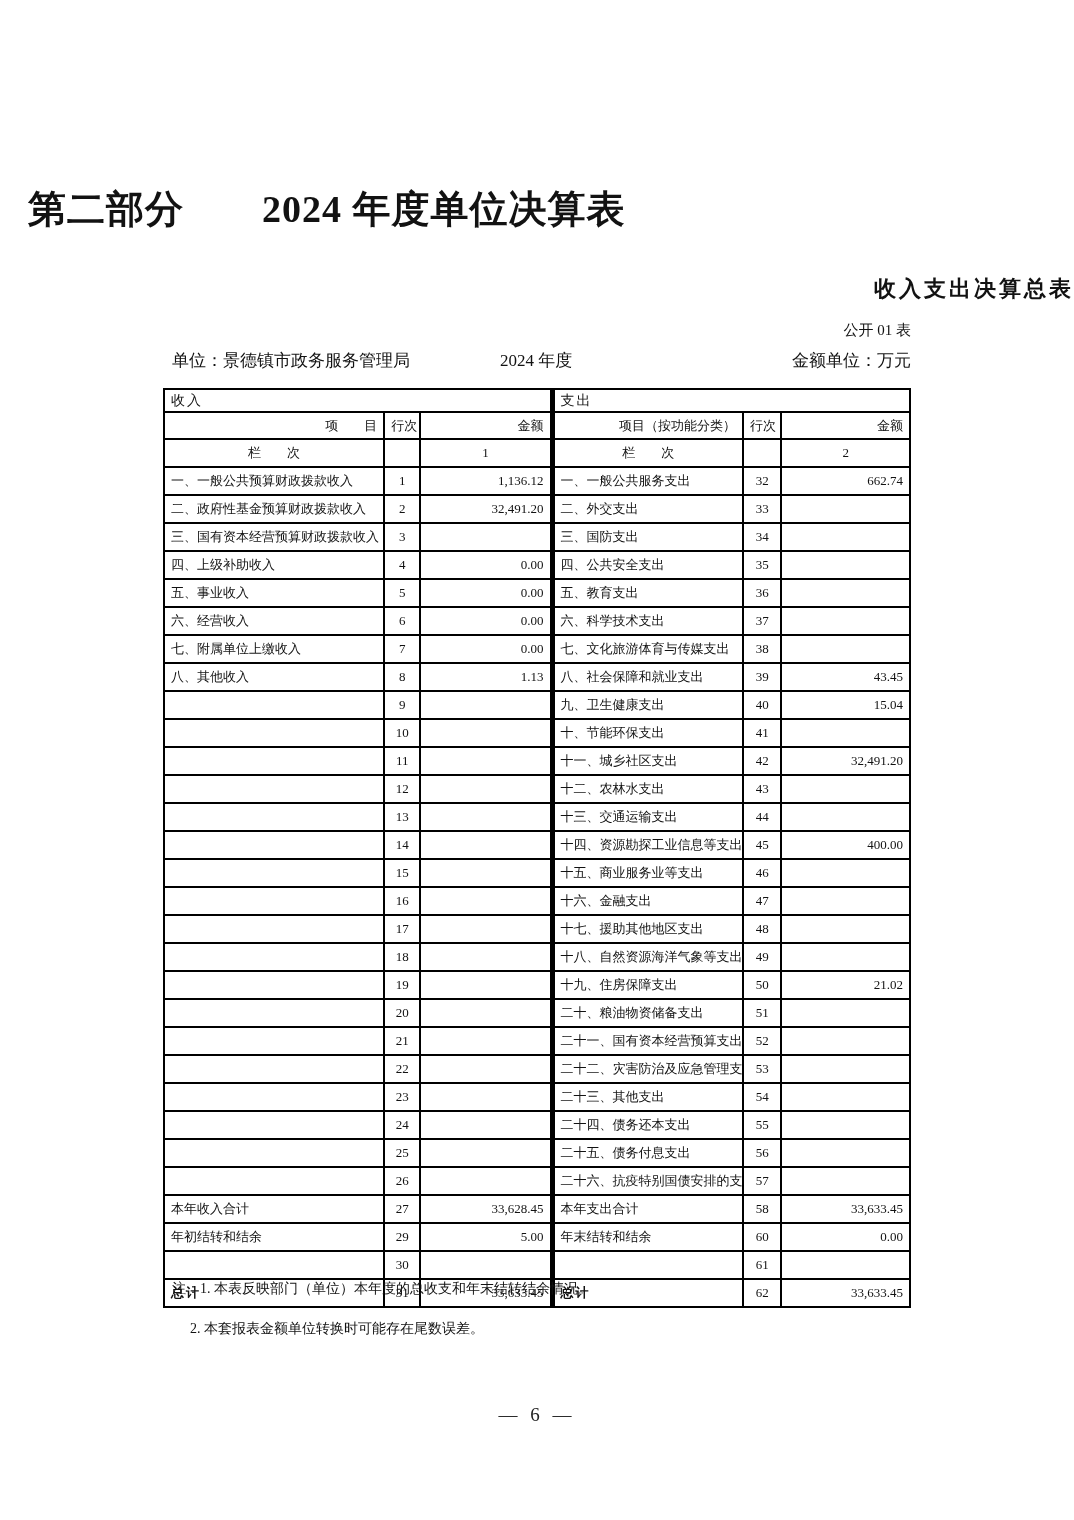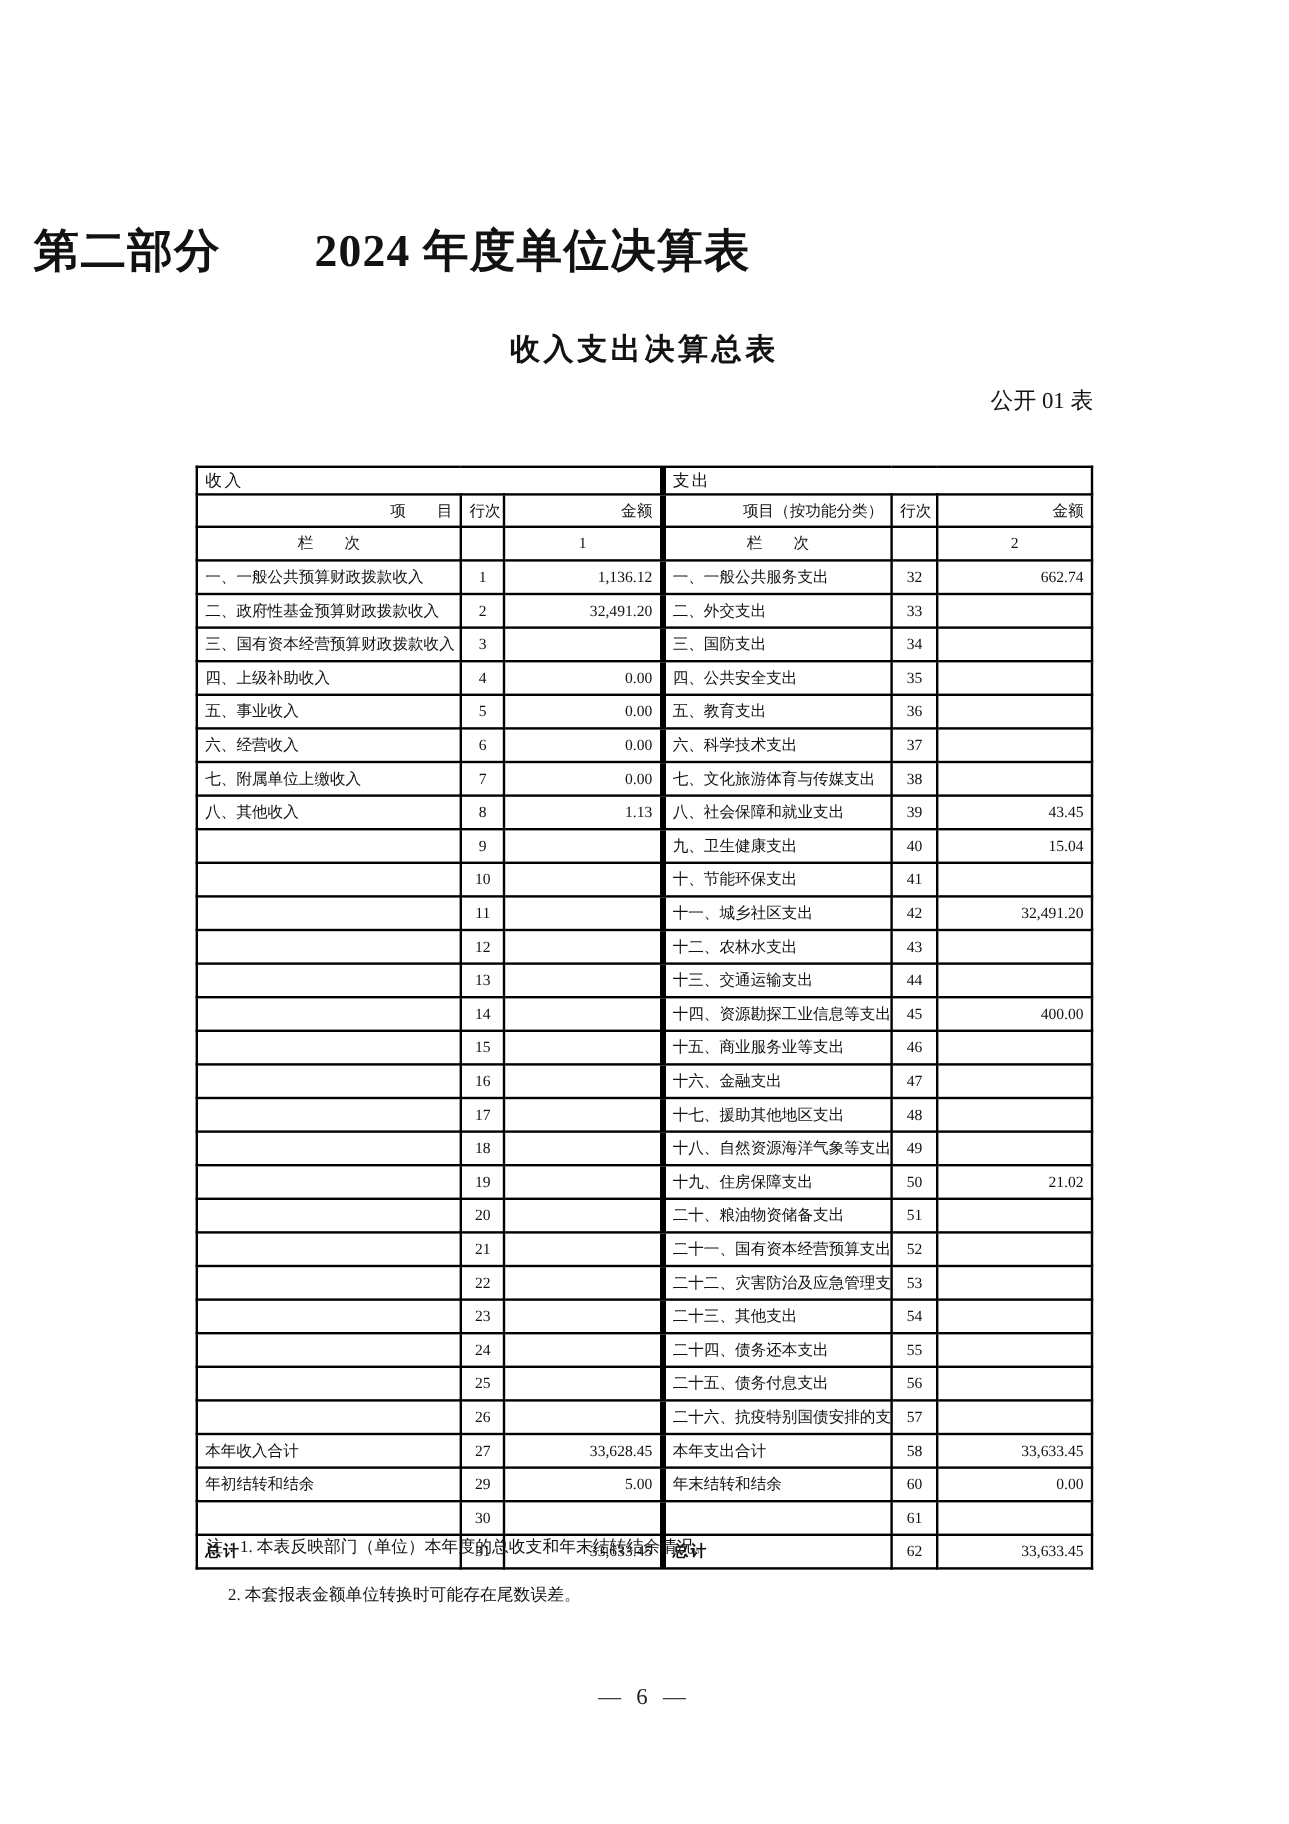--- a/index.html
+++ b/index.html
@@ -13,26 +13,26 @@
     overflow:hidden;
   }
   .doc-title{
     position:absolute;top:184px;left:0;width:100%;
     font-size:38px;font-weight:bold;letter-spacing:1px;
     font-family:"Liberation Serif","DejaVu Serif",serif;
     margin-left:28px;
   }
   .doc-subtitle{
     position:absolute;top:274px;left:0;width:100%;
-    text-align:center;font-size:25px;font-weight:bold;letter-spacing:3px;
+    text-align:right;font-size:22px;font-weight:bold;letter-spacing:3px;
     font-family:"Liberation Sans","DejaVu Sans",sans-serif;
   }
   .table-label{
     position:absolute;top:321px;left:163px;width:748px;
-    text-align:right;font-size:19px;
+    text-align:right;font-size:15px;
   }
   .meta{
     position:absolute;top:349px;left:163px;width:748px;height:24px;font-size:17px;
   }
   .meta .m-unit{position:absolute;left:9px;top:0;}
   .meta .m-year{position:absolute;left:337px;top:0;}
   .meta .m-amount{position:absolute;right:0;top:0;}
 
   table.fin-table{
     position:absolute;top:388px;left:163px;
@@ -65,20 +65,25 @@
 </style>
 </head>
 <body>
 
 <div class="page">
 
   <div class="doc-title">第二部分　　2024 年度单位决算表</div>
   <div class="doc-subtitle">收入支出决算总表</div>
   <div class="table-label">公开 01 表</div>
 
+  <div class="meta">
+    <span class="m-unit">单位：景德镇市政务服务管理局</span>
+    <span class="m-year">2024 年度</span>
+    <span class="m-amount">金额单位：万元</span>
+  </div>
 
   <table class="fin-table">
     <colgroup>
       <col style="width:219px">
         <col style="width:36px">
         <col style="width:131px">
       <col style="width:190px">
         <col style="width:38px">
         <col style="width:128px">
     </colgroup>

